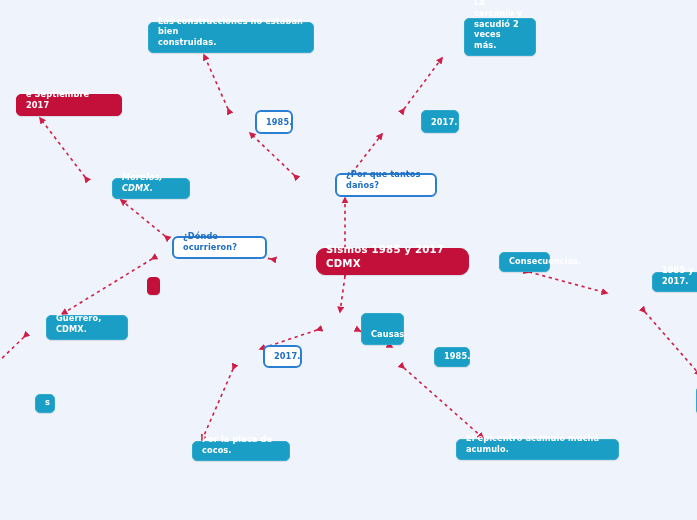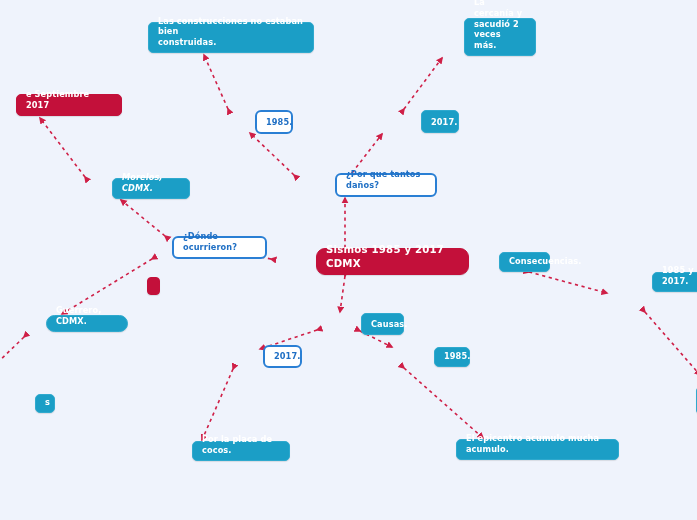--- a/index.html
+++ b/index.html
@@ -98,22 +98,22 @@
 veces más.</span></div>
       <div class="node crimson" style="left: -28px; top: 94px; width: 106px; height: 22px;"><span>e Septiembre 2017</span></div>
       <div class="node white" style="left: 211px; top: 110px; width: 38px; height: 24px;"><span>1985.</span></div>
       <div class="node teal" style="left: 377px; top: 110px; width: 38px; height: 23px;"><span>2017.</span></div>
       <div class="node white" style="left: 291px; top: 173px; width: 102px; height: 24px;"><span>¿Por que tantos daños?</span></div>
       <div class="node teal" style="left: 68px; top: 178px; width: 78px; height: 21px; font-style: italic;"><span>Morelos, CDMX.</span></div>
       <div class="node white" style="left: 128px; top: 236px; width: 95px; height: 23px;"><span>¿Dónde ocurrieron?</span></div>
       <div class="node teal" style="left: 455px; top: 252px; width: 51px; height: 20px;"><span>Consecuencias.</span></div>
       <div class="node crimson stub" style="left: 103px; top: 277px; width: 13px; height: 18px;"></div>
       <div class="node teal" style="left: 608px; top: 272px; width: 62px; height: 20px;"><span>1985 y 2017.</span></div>
-      <div class="node teal" style="left: 317px; top: 313px; width: 43px; height: 22px;"><span>Causas.</span></div>
-      <div class="node teal" style="left: 2px; top: 315px; width: 82px; height: 17px; border-radius: 10px;"><span>Guerrero, CDMX.</span></div>
+      <div class="node teal" style="left: 317px; top: 313px; width: 43px; height: 32px;"><span>Causas.</span></div>
+      <div class="node teal" style="left: 2px; top: 315px; width: 82px; height: 25px;"><span>Guerrero, CDMX.</span></div>
       <div class="node white" style="left: 219px; top: 345px; width: 39px; height: 23px;"><span>2017.</span></div>
       <div class="node teal" style="left: 390px; top: 347px; width: 36px; height: 20px;"><span>1985.</span></div>
       <div class="node teal" style="left: -9px; top: 394px; width: 20px; height: 19px;"><span>s</span></div>
       <div class="node teal" style="left: 652px; top: 386px; width: 56px; height: 29px;"><span>Edificios,
 muertos.</span></div>
       <div class="node teal" style="left: 148px; top: 441px; width: 98px; height: 20px;"><span>Por la placa de cocos.</span></div>
       <div class="node teal" style="left: 412px; top: 439px; width: 163px; height: 21px;"><span>El epicentro acumulo mucha acumulo.</span></div>
     </div>
 
 </div>

